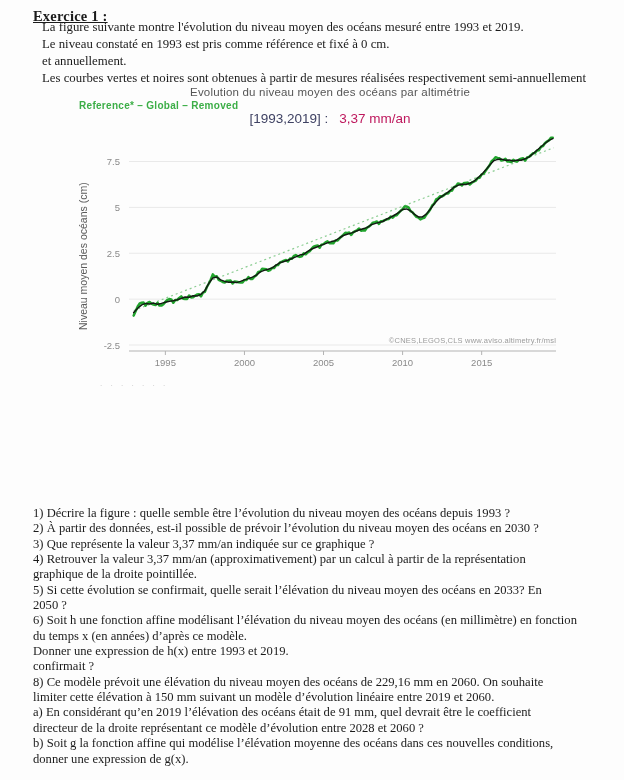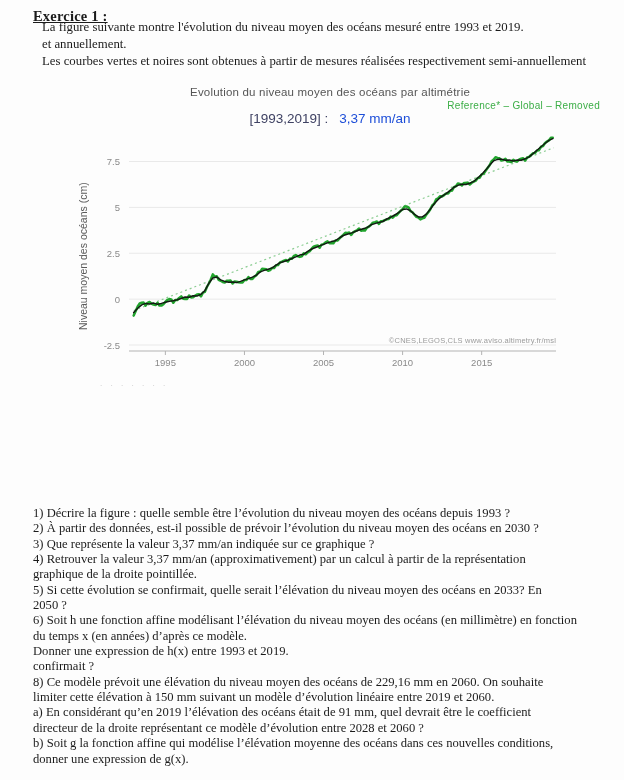--- a/index.html
+++ b/index.html
@@ -16,43 +16,44 @@
   .intro{position:absolute;left:42px;top:19px;width:575px;}
   .intro .tline{font-size:12.8px;line-height:17px;white-space:nowrap;}
   .questions{position:absolute;left:33px;top:506px;width:585px;}
   .questions .qline{font-size:12.6px;line-height:15.35px;white-space:nowrap;}
 
   
   .chart{position:absolute;left:64px;top:84px;width:532px;height:304px;margin:0;
          font-family:"Liberation Sans", sans-serif;}
   .c-title{position:absolute;top:2px;left:0;width:100%;text-align:center;
            font-size:11.5px;color:#555;letter-spacing:.2px;}
-  .c-sub{position:absolute;top:16px;left:4px;width:100%;text-align:right;
-         font-size:10px;font-weight:normal;color:#3cae47;letter-spacing:.3px;}
+  .c-sub{position:absolute;top:16px;left:15px;width:100%;text-align:left;
+         font-size:10px;font-weight:bold;color:#3cae47;letter-spacing:.3px;}
   .c-rate{position:absolute;top:27px;left:0;width:100%;text-align:center;
           font-size:13.5px;color:#3f4263;}
-  .c-rate .rate-val{color:#1d4ed8;margin-left:11px;}
+  .c-rate .rate-val{color:#be185d;margin-left:11px;}
   .c-ylabel{position:absolute;left:13px;top:64px;height:216px;
             writing-mode:vertical-rl;transform:rotate(180deg);
             font-size:10.5px;color:#5a5a5a;text-align:center;white-space:nowrap;}
   .c-watermark{position:absolute;top:252px;right:40px;
                font-size:7.5px;color:#9b9b9b;letter-spacing:.2px;}
   svg.plot{position:absolute;left:0;top:0;}
   .artifact-dots{position:absolute;left:100px;top:378px;width:420px;
                  font-size:9px;color:#c9c9c9;letter-spacing:3px;white-space:nowrap;}
 </style>
 </head>
 <body>
 
 <div class="page">
 
   <div class="ex-title">Exercice 1 :</div>
 
   <div class="intro">
       <div class="tline">La figure suivante montre l'évolution du niveau moyen des océans mesuré entre 1993 et 2019.</div>
+      <div class="tline">Le niveau constaté en 1993 est pris comme référence et fixé à 0 cm.</div>
       <div class="tline">et annuellement.</div>
       <div class="tline">Les courbes vertes et noires sont obtenues à partir de mesures réalisées respectivement semi-annuellement</div>
     </div>
 
   <figure class="chart">
     <div class="c-title">Evolution du niveau moyen des océans par altimétrie</div>
     <div class="c-sub">Reference* – Global – Removed</div>
     <div class="c-rate">
       <span>[1993,2019] :</span><span class="rate-val">3,37 mm/an</span>
     </div>

